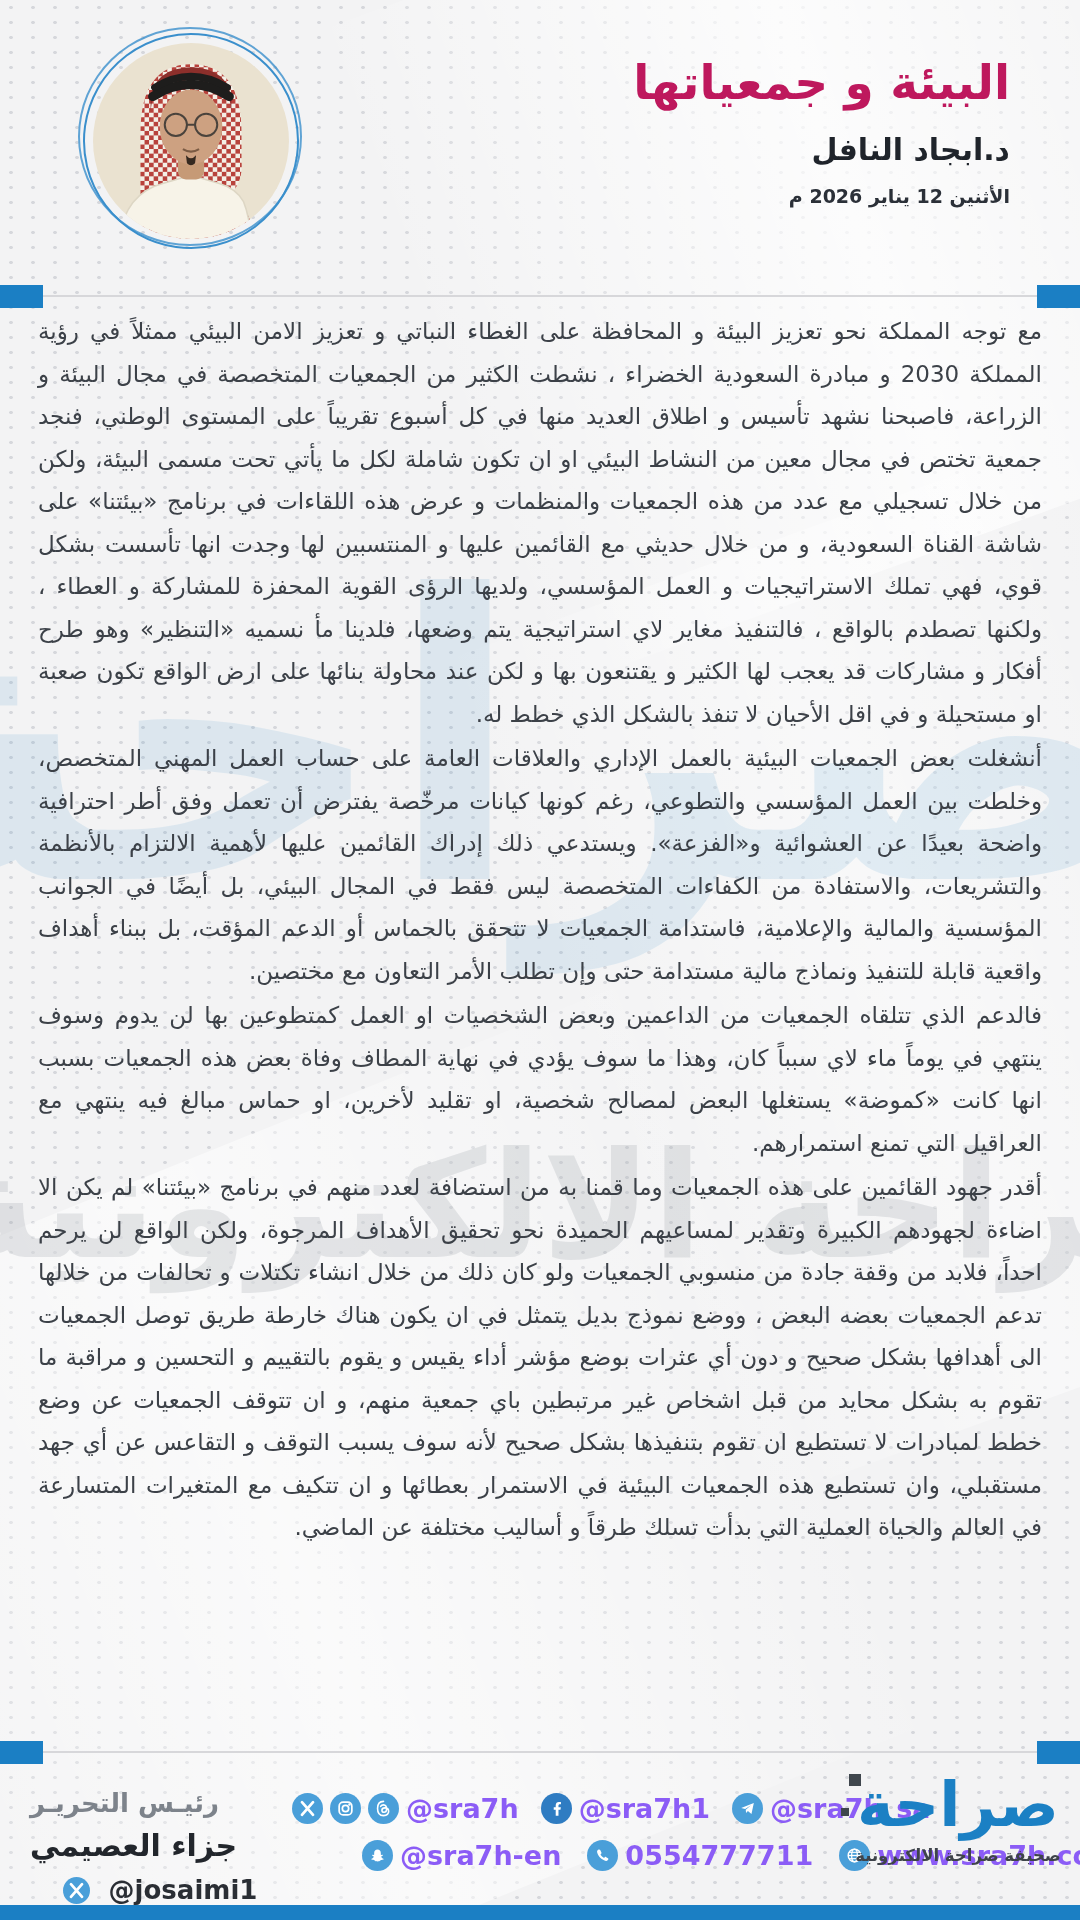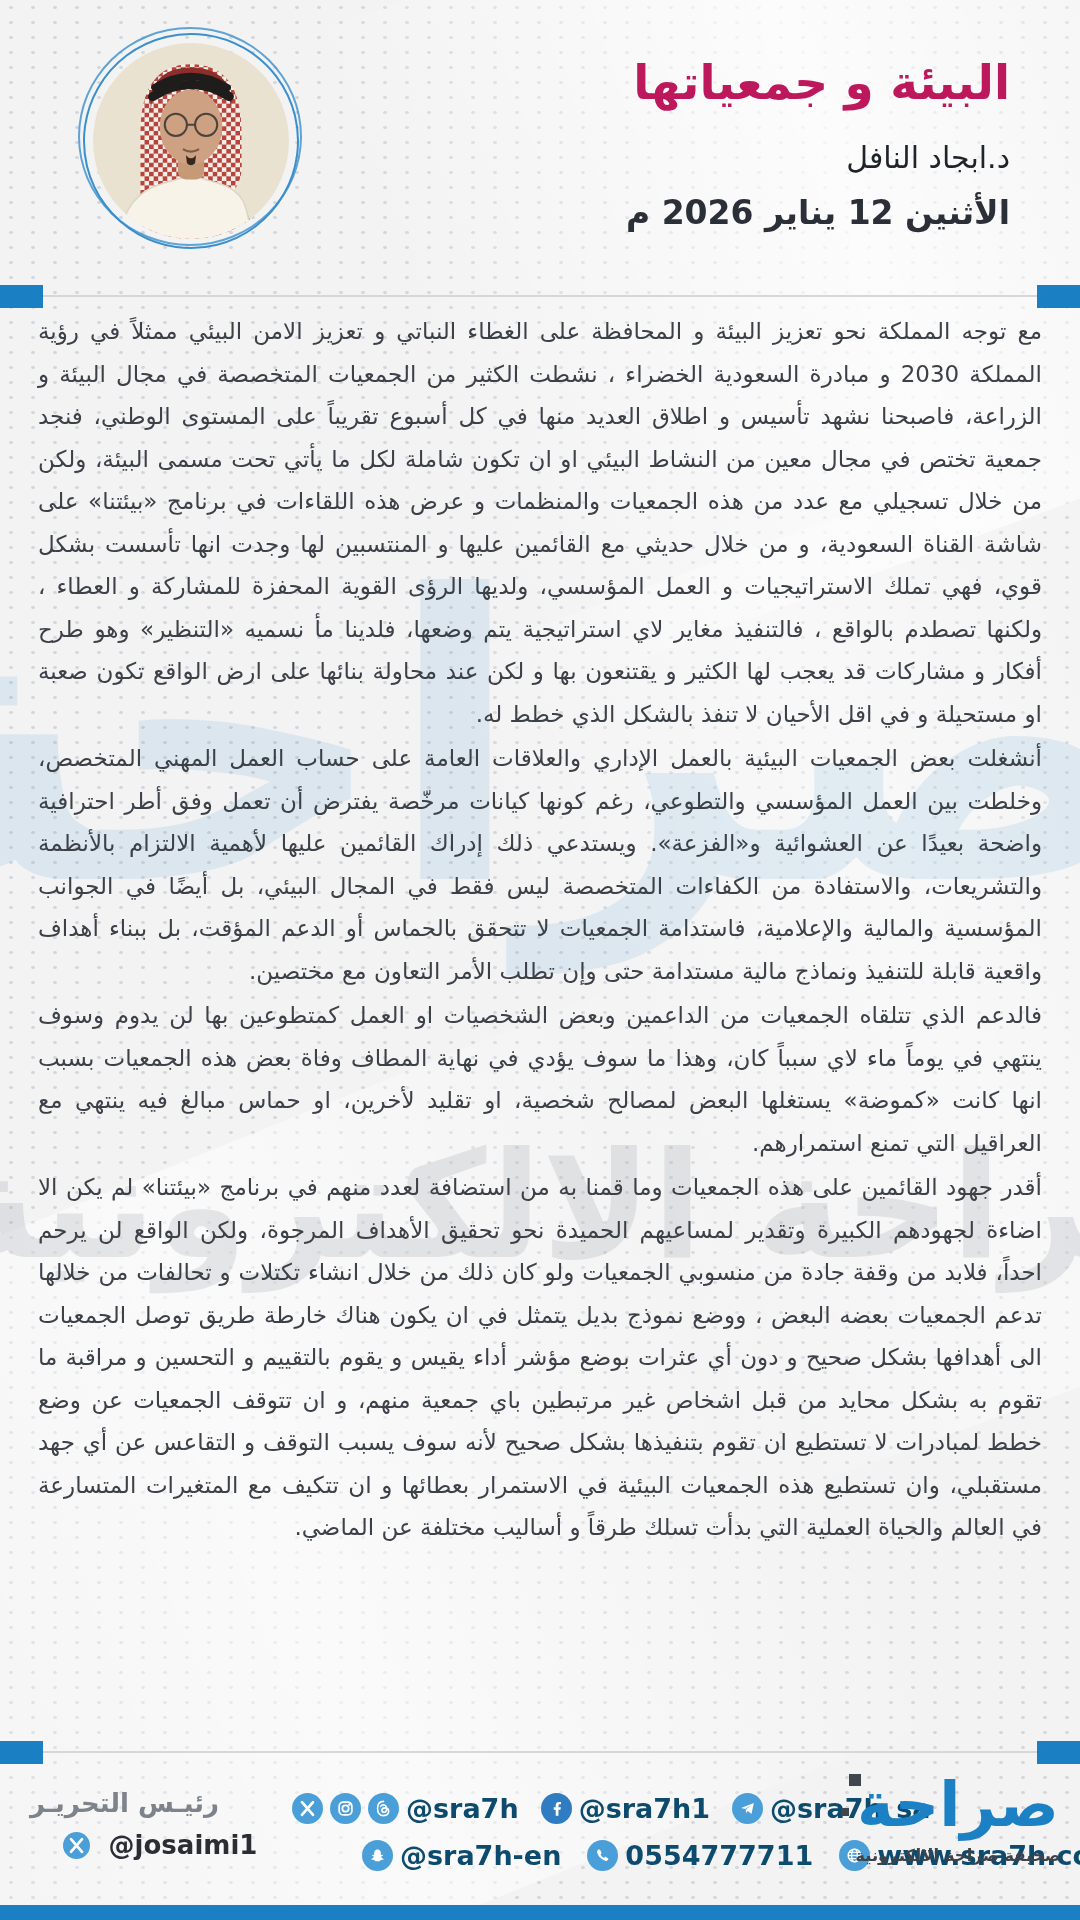--- a/index.html
+++ b/index.html
@@ -35,22 +35,22 @@
 
   
   .avatar-wrap{ position:absolute; top:30px; left:80px; width:222px; height:222px; z-index:2; }
   .ring{ position:absolute; border-radius:50%; border:2px solid #3a8fcc; }
   .ring.r1{ inset:3px; transform:rotate(8deg); }
   .ring.r2{ inset:-3px 0px 6px -2px; opacity:.8; }
   .avatar-svg{ position:absolute; inset:10px; width:202px; height:202px; }
 
   .head-text{ position:absolute; top:56px; right:70px; z-index:2; text-align:right; }
   .page-title{ font-size:47px; font-weight:bold; color:#be185d; line-height:1.15; }
-  .author-name{ margin-top:30px; font-size:30px; font-weight:normal; color:#1f242b; }
-  .article-date{ margin-top:18px; font-size:33px; font-weight:bold; color:#2b3038; }
+  .author-name{ margin-top:22px; font-size:30px; font-weight:bold; color:#1f242b; }
+  .article-date{ margin-top:18px; font-size:19px; font-weight:bold; color:#2b3038; }
 
   
   .divider{ position:absolute; left:0; right:0; height:23px; z-index:2; }
   .divider .line{ position:absolute; top:10px; left:0; right:0; height:2px; background:#d7d7da; }
   .divider .cap{ position:absolute; top:0; width:43px; height:23px; background:#1b7fc4; }
   .divider .cap.left{ left:0; }
   .divider .cap.right{ right:0; }
   .divider.top{ top:285px; }
   .divider.bottom{ top:1741px; }
 
@@ -67,21 +67,21 @@
   .editor{ position:absolute; z-index:2; left:30px; top:1788px; width:260px; text-align:left; }
   .editor-title{ font-size:26px; font-weight:bold; color:#7d838b; letter-spacing:1px; }
   .editor-name{ margin-top:10px; font-size:30px; font-weight:bold; color:#22262c; }
   .editor-handle{ margin-top:12px; direction:ltr; display:flex; align-items:center; justify-content:center; gap:19px;
                   font-size:26px; font-weight:bold; color:#2a2e34; }
 
   .socials{ position:absolute; z-index:2; left:292px; top:1793px; width:540px; direction:ltr; }
   .srow{ display:flex; align-items:center; gap:22px; margin-bottom:16px; }
   .srow.second{ gap:26px; padding-left:70px; }
   .sgroup{ display:flex; align-items:center; gap:7px; }
-  .handle{ font-size:27px; font-weight:bold; color:#0c4a6e; white-space:nowrap; }
+  .handle{ font-size:27px; font-weight:bold; color:#8b5cf6; white-space:nowrap; }
 
   .ic{ width:31px; height:31px; border-radius:50%; background:#4a9fd9; display:flex;
        align-items:center; justify-content:center; flex:0 0 auto; }
   .ic.small{ width:27px; height:27px; }
   .ic svg{ width:19px; height:19px; display:block; }
   .ic.fb{ background:#2f7cc2; }
 
   .brand{ position:absolute; z-index:2; right:18px; top:1768px; width:208px; text-align:center; }
   .brand-logo-wrap{ position:relative; display:inline-block; }
   .brand-logo{ font-size:62px; font-weight:bold; color:#1b80c4; line-height:1.2; }
@@ -157,20 +157,21 @@
   </main>
 
   <div class="divider bottom">
     <span class="line"></span>
     <span class="cap left"></span>
     <span class="cap right"></span>
   </div>
 
   <div class="editor">
     <div class="editor-title">رئيـس التحريـر</div>
+    <div class="editor-name">جزاء العصيمي</div>
     <div class="editor-handle">
       <span class="ic small">
         <svg viewBox="0 0 24 24">
             <path d="M5 4 L19 20 M19 4 L5 20" stroke="#fff" stroke-width="3.4" stroke-linecap="round"></path>
           </svg>
       </span>
       <span>@josaimi1</span>
     </div>
   </div>
 

